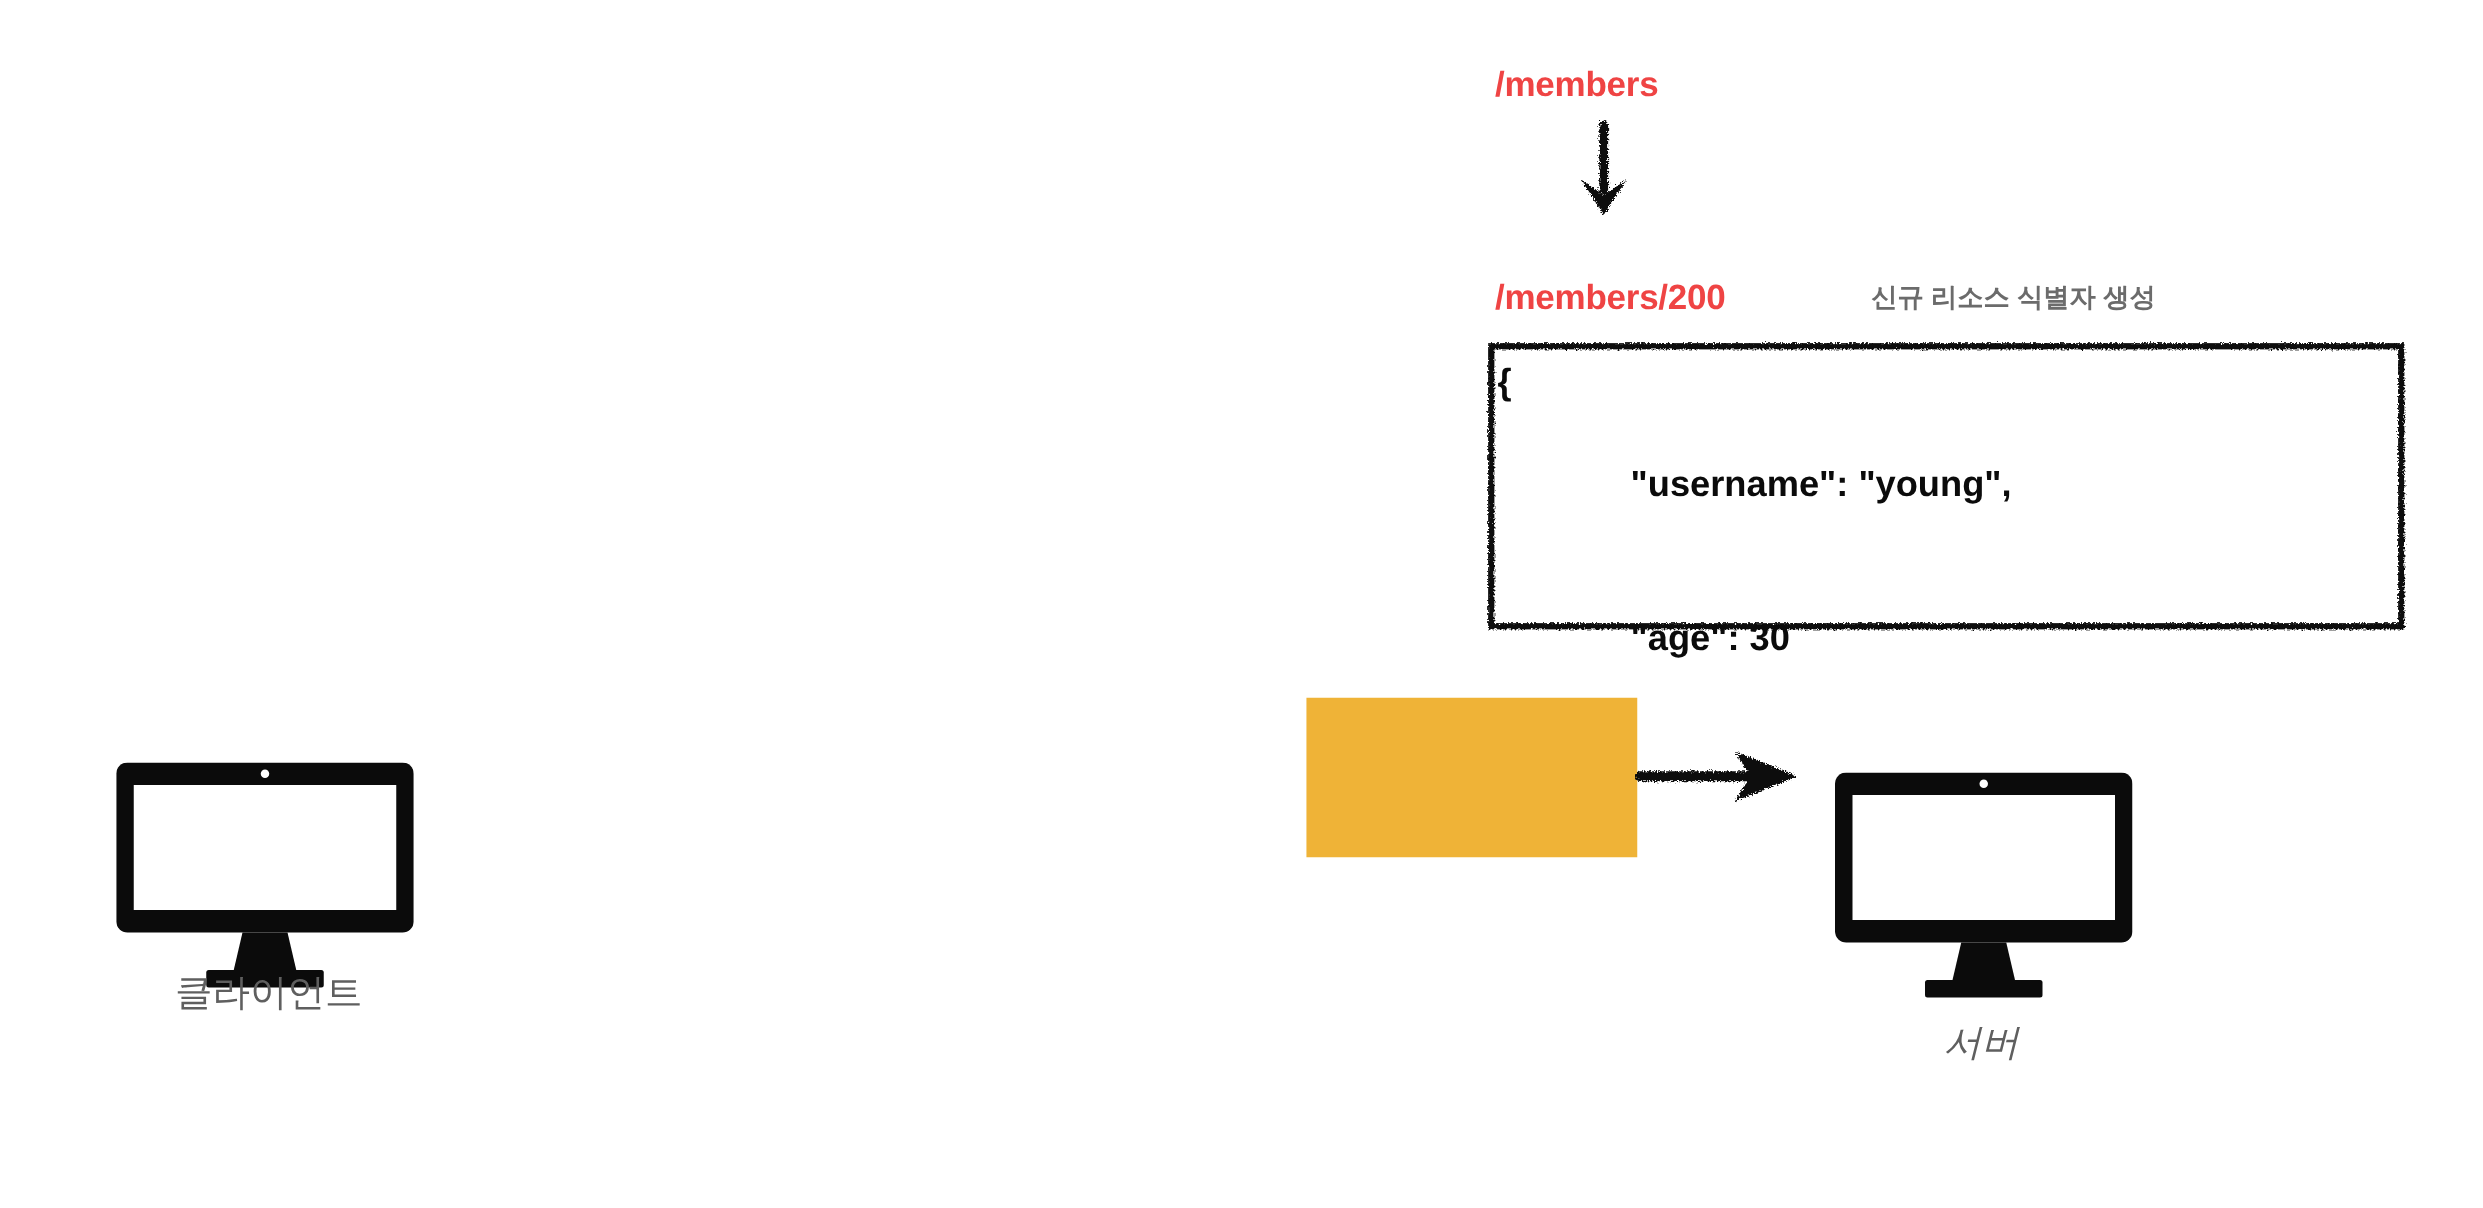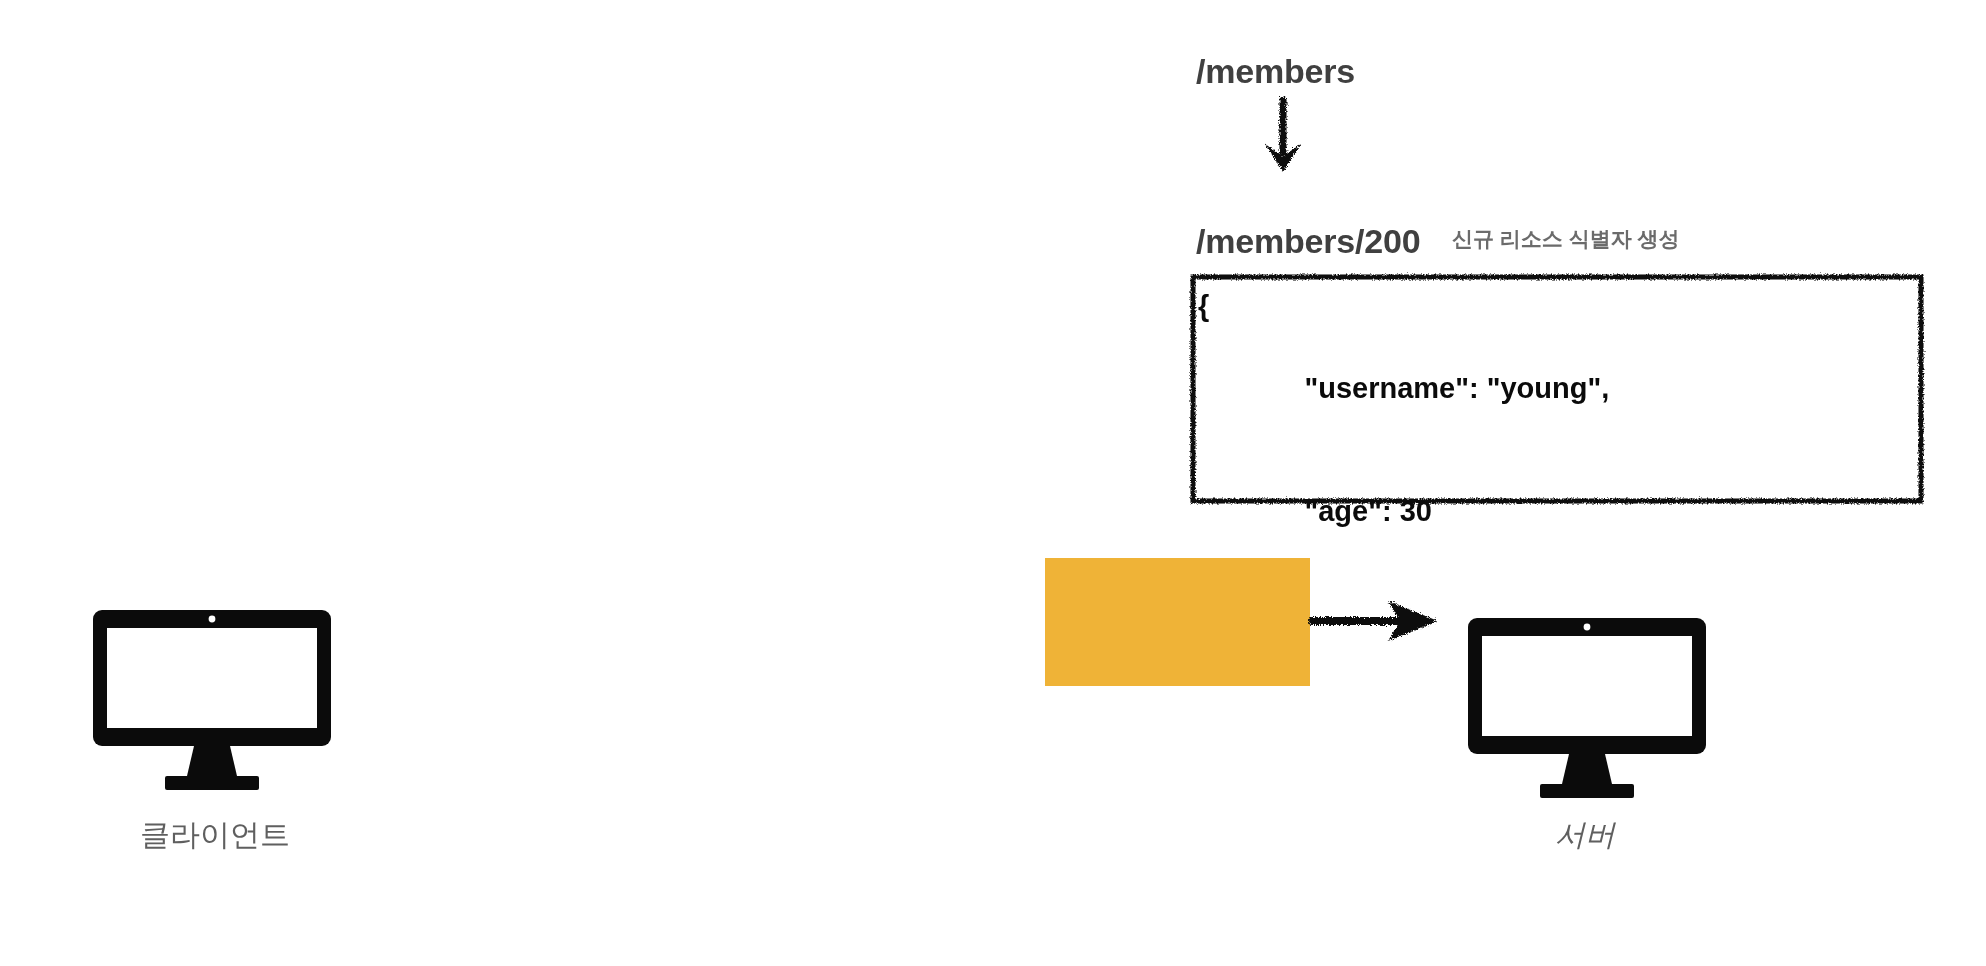--- a/index.html
+++ b/index.html
@@ -18,39 +18,39 @@
     height: 966px;
     background: #ffffff;
     overflow: hidden;
   }
 
   
   .abs { position: absolute; }
 
   
   .path-label {
-    font-size: 34px;
+    font-size: 28px;
     font-weight: 700;
-    color: #404040;
+    color: #ef4444;
     letter-spacing: -0.2px;
     white-space: nowrap;
     line-height: 1;
   }
   #path-collection { left: 1196px; top: 54px; }
   #path-resource   { left: 1196px; top: 224px; }
 
   
   .annotation {
     font-size: 21px;
     font-weight: 700;
     color: #6b6b6b;
     white-space: nowrap;
     line-height: 1;
   }
-  #annotation-new-resource { left: 1452px; top: 228px; text-align: right; }
+  #annotation-new-resource { left: 1497px; top: 228px; text-align: right; }
 
   
   #arrow-down { left: 1255px; top: 96px; width: 56px; height: 80px; }
 
   
   #json-box {
     left: 1188px;
     top: 272px;
     width: 738px;
     height: 234px;
@@ -114,21 +114,21 @@
 
   
   .node-caption {
     font-size: 30px;
     font-weight: 400;
     color: #5f5f5f;
     white-space: nowrap;
     line-height: 1;
     text-align: center;
   }
-  #caption-client { left: 110px;  top: 820px; width: 210px; }
+  #caption-client { left: 110px;  top: 780px; width: 210px; }
   #caption-server { left: 1480px; top: 820px; width: 210px; font-style: italic; }
 </style>
 </head>
 <body>
 
 <div id="canvas">
 
   <svg width="0" height="0" style="position:absolute" aria-hidden="true">
     <defs>
       <filter id="rough" x="-20%" y="-20%" width="140%" height="140%">

